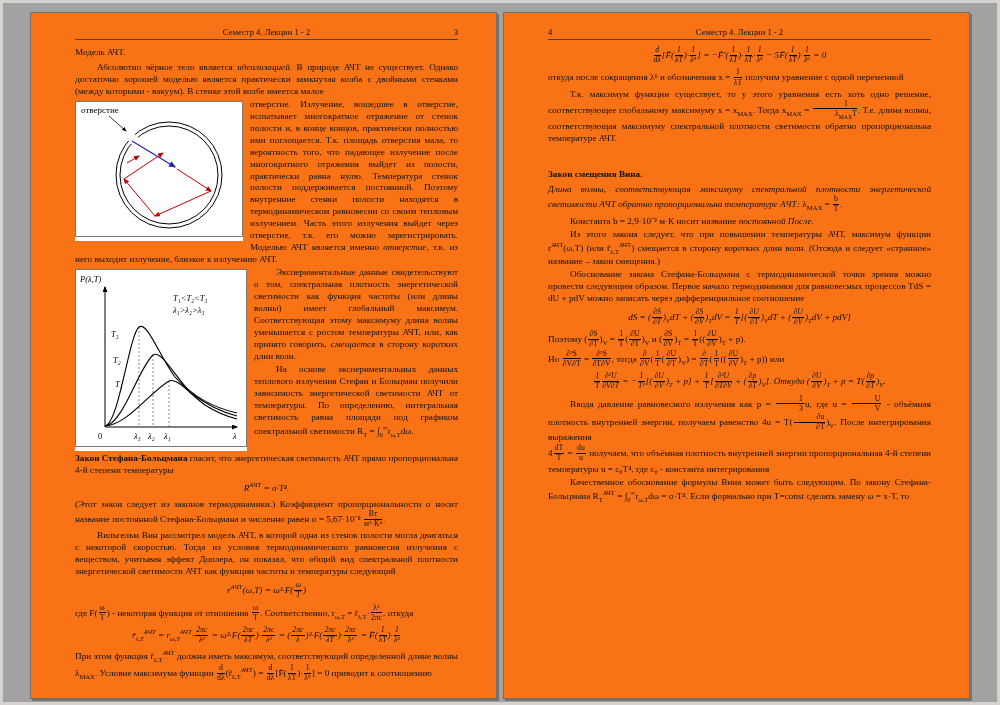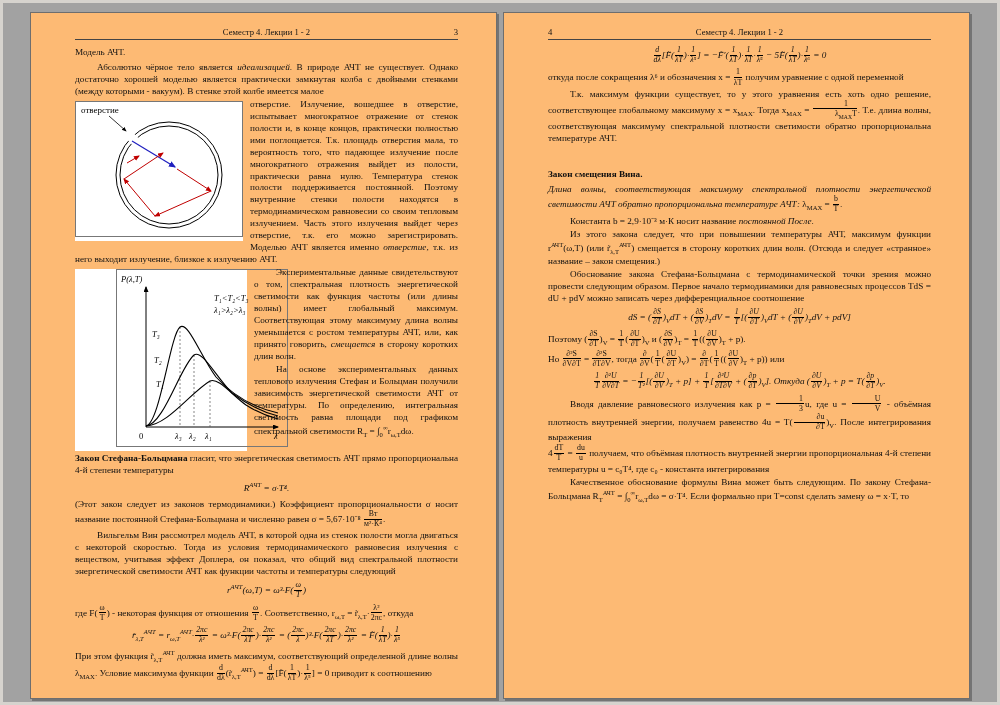--- a/index.html
+++ b/index.html
@@ -1,39 +1,39 @@
 <!DOCTYPE html>
 <html><head>
 <meta charset="utf-8">
 <style>
   * { margin:0; padding:0; box-sizing:border-box; }
   html,body { width:1000px; height:705px; }
   body { background:#a2a2a2; font-family:"Liberation Serif", serif; overflow:hidden; }
   .screen { width:1000px; height:705px; border:3px solid #d6d3ce; background:#a2a2a2;
             display:flex; justify-content:center; align-items:flex-start; padding-top:9px; gap:6px; }
-  .page { width:467px; height:687px; background:#fdba74; border:1px solid #6e6e6e;
+  .page { width:467px; height:687px; background:#f97316; border:1px solid #6e6e6e;
           box-shadow:2px 2px 0 rgba(60,60,60,.45); padding:14px 38px 8px 44px; overflow:hidden; }
   .hdr { position:relative; text-align:center; font-size:8.6px; color:#111;
          border-bottom:1px solid #444; padding-bottom:2px; margin-bottom:7px; }
   .hdr .num-r { position:absolute; right:0; top:0; }
   .hdr .num-l { position:absolute; left:0; top:0; }
   .content { font-size:9.2px; line-height:1.3; color:#101010; }
   .content p { text-align:justify; margin-bottom:1px; }
   .ind { text-indent:22px; }
   .clr { clear:both; }
   .heading { text-align:left; margin:2px 0 3px; }
   .bold { font-weight:bold;margin-top:24px; }
   .formula { text-align:center; font-style:italic; margin:4px 0; }
   .frac { display:inline-block; vertical-align:middle; text-align:center; line-height:1.05;
           font-size:0.85em; margin:0 1px; position:relative; top:-1px; }
   .fn { display:block; border-bottom:1px solid #000; padding:0 1px 0.5px; }
   .fd { display:block; padding-top:0.5px; }
   sup,sub { font-size:0.72em; }
   .fig { float:left; margin:2px 7px 2px 0; background:#fff; }
-  .fig2 { clear:left;padding-left:41px; }
+  .fig2 { clear:left; }
   .fig svg text { font-family:"Liberation Serif", serif; fill:#000; }
   .fig svg .it { font-style:italic; }
 </style>
 </head>
 <body>
 
 <div class="screen">
 
   <div class="page">
     <div class="hdr">

